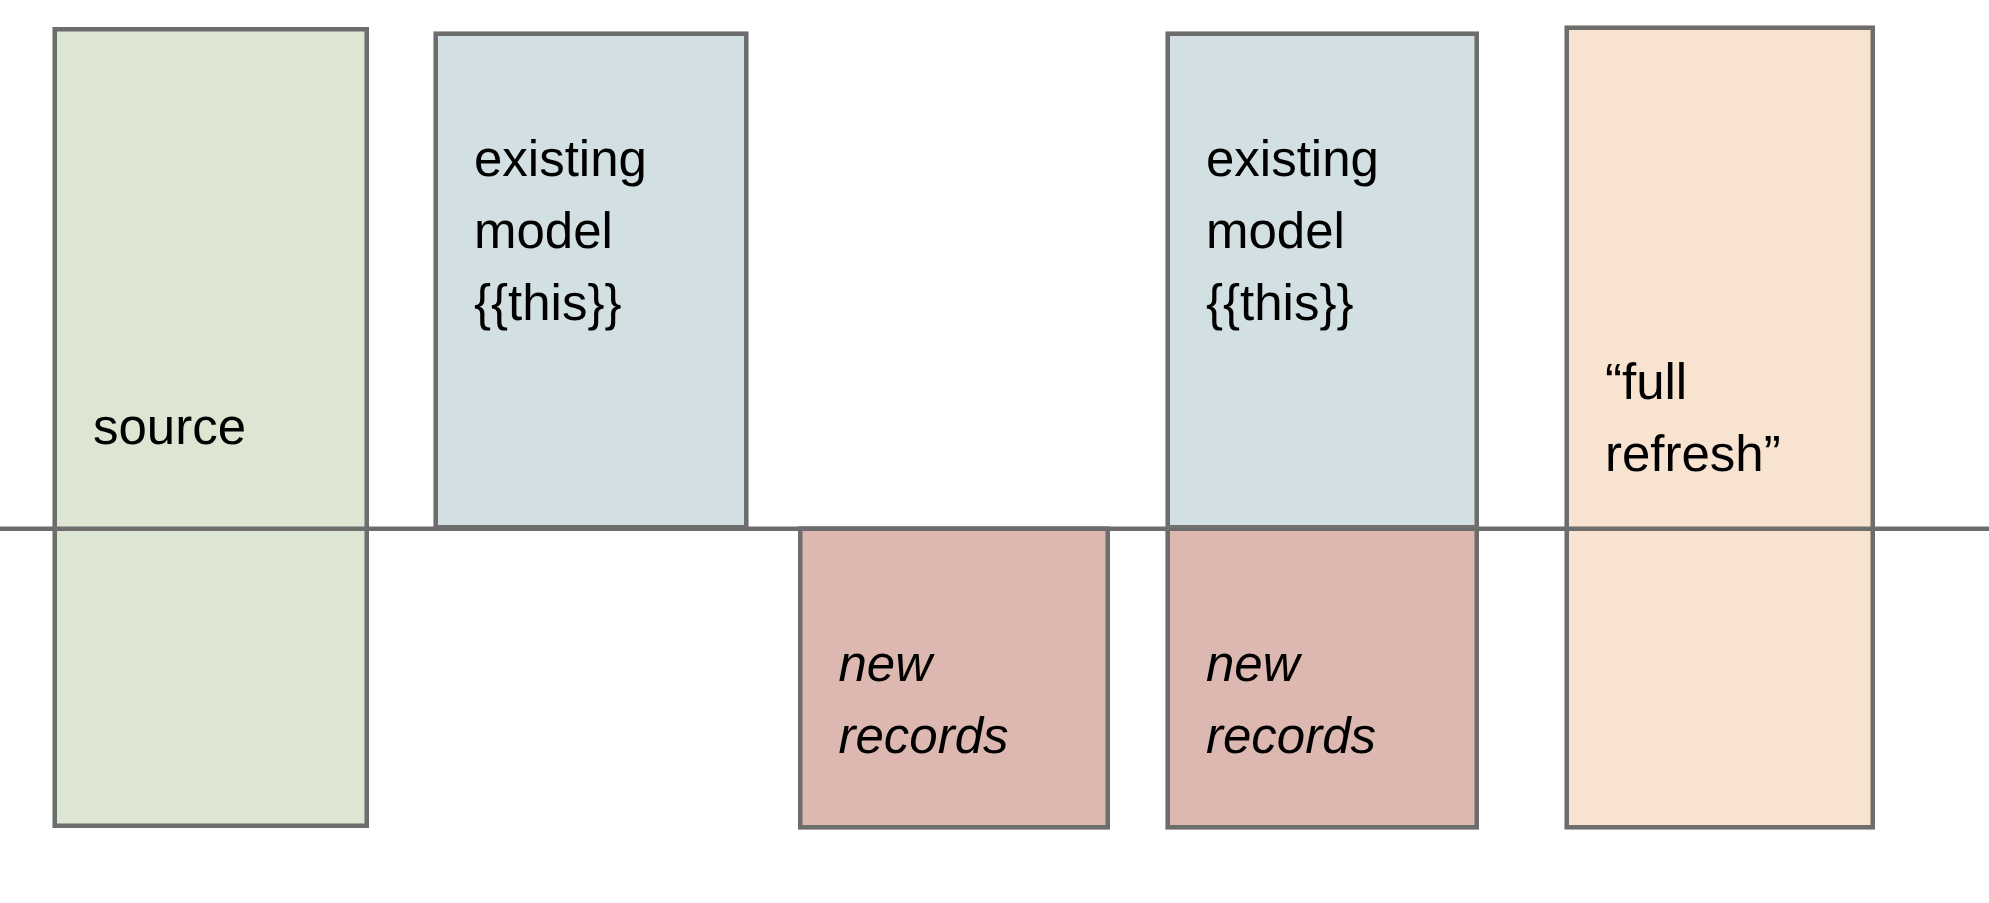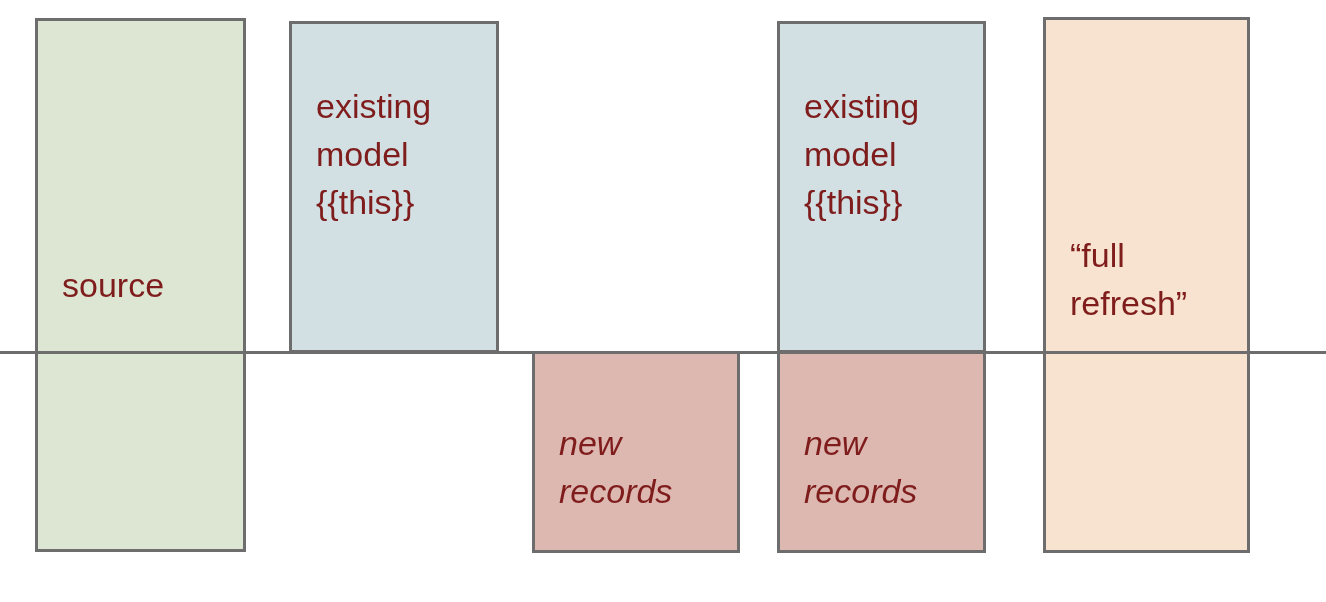--- a/index.html
+++ b/index.html
@@ -32,21 +32,21 @@
     display: flex;
     flex-direction: column;
     justify-content: center;
     align-items: flex-start;
     padding-left: 24px;
     padding-right: 10px;
   }
   .node-label {
     font-size: 34px;
     line-height: 48px;
-    color: #7f1d1d;
+    color: #000000;
     white-space: pre-line;
     text-align: left;
     letter-spacing: 0px;
   }
   
   .n-source        { left: 35px;   top: 18px;  width: 211px; height: 534px; }
   .n-existing-1    { left: 289px;  top: 21px;  width: 210px; height: 332px; }
   .n-new-1         { left: 532px;  top: 351px; width: 208px; height: 202px; }
   .n-existing-2    { left: 777px;  top: 21px;  width: 209px; height: 332px; }
   .n-new-2         { left: 777px;  top: 351px; width: 209px; height: 202px; }

